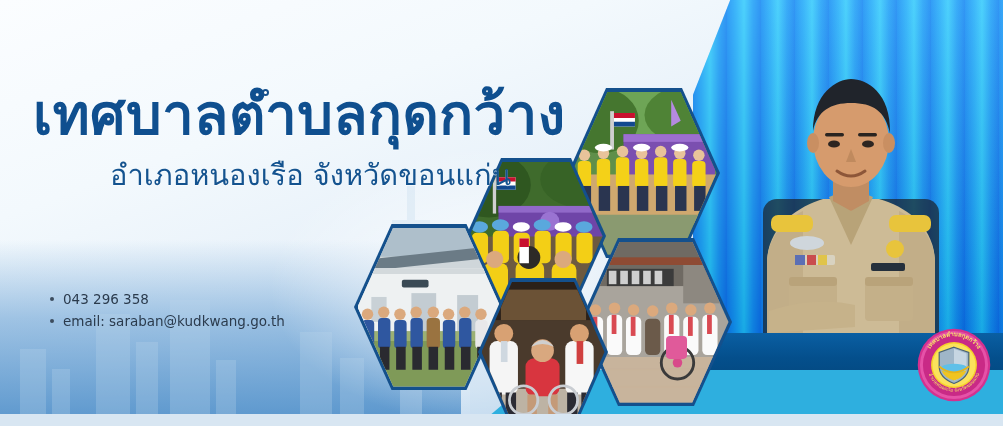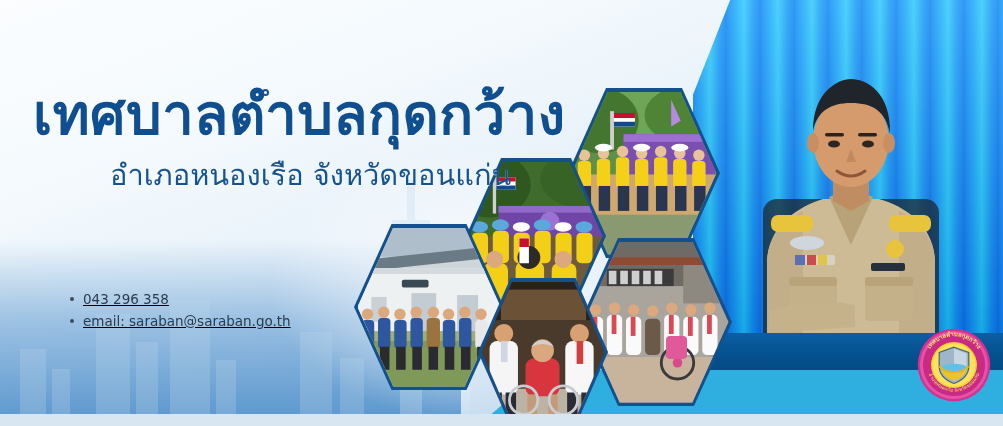--- a/index.html
+++ b/index.html
@@ -100,23 +100,22 @@
     text-shadow:0 1px 0 rgba(255,255,255,.7);
     white-space:nowrap;
   }
   .subtitle{
     position:absolute; left:110px; top:158px;
     font-size:29px; line-height:1.2; font-weight:400;
     color:#14538f; white-space:nowrap;
     text-shadow:0 1px 0 rgba(255,255,255,.6);
   }
   .contact{
-    position:absolute; left:68px; top:288px;
+    position:absolute; left:48px; top:288px;
     list-style:none;
-    text-decoration:underline;
   }
   .contact li{
     position:relative;
     font-size:13.5px; line-height:22px; color:#2b3b4d;
     padding-left:15px; white-space:nowrap;
   }
   .contact li::before{
     content:""; position:absolute; left:2px; top:9px;
     width:4px; height:4px; border-radius:50%; background:#3c4c5e;
   }
@@ -472,21 +471,21 @@
       </div>
     </div>
   </div>
 
   <h1 class="title">เทศบาลตำบลกุดกว้าง</h1>
   <h2 class="subtitle">อำเภอหนองเรือ จังหวัดขอนแก่น</h2>
   <div class="deco-dot"></div>
 
   <ul class="contact">
     <li>043 296 358</li>
-    <li>email: saraban@saraban.go.th</li>
+    <li>email: saraban@kudkwang.go.th</li>
   </ul>
 
   <div class="seal">
     <svg viewBox="0 0 100 100">
       <defs>
         <path id="arcTop" d="M50,50 m-39,0 a39,39 0 0 1 78,0" fill="none"></path>
         <path id="arcBot" d="M50,50 m-36,0 a36,36 0 0 0 72,0" fill="none"></path>
       </defs>
       <circle cx="50" cy="50" r="49" fill="#d4318f"></circle>
       <circle cx="50" cy="50" r="46" fill="#e552a8"></circle>

